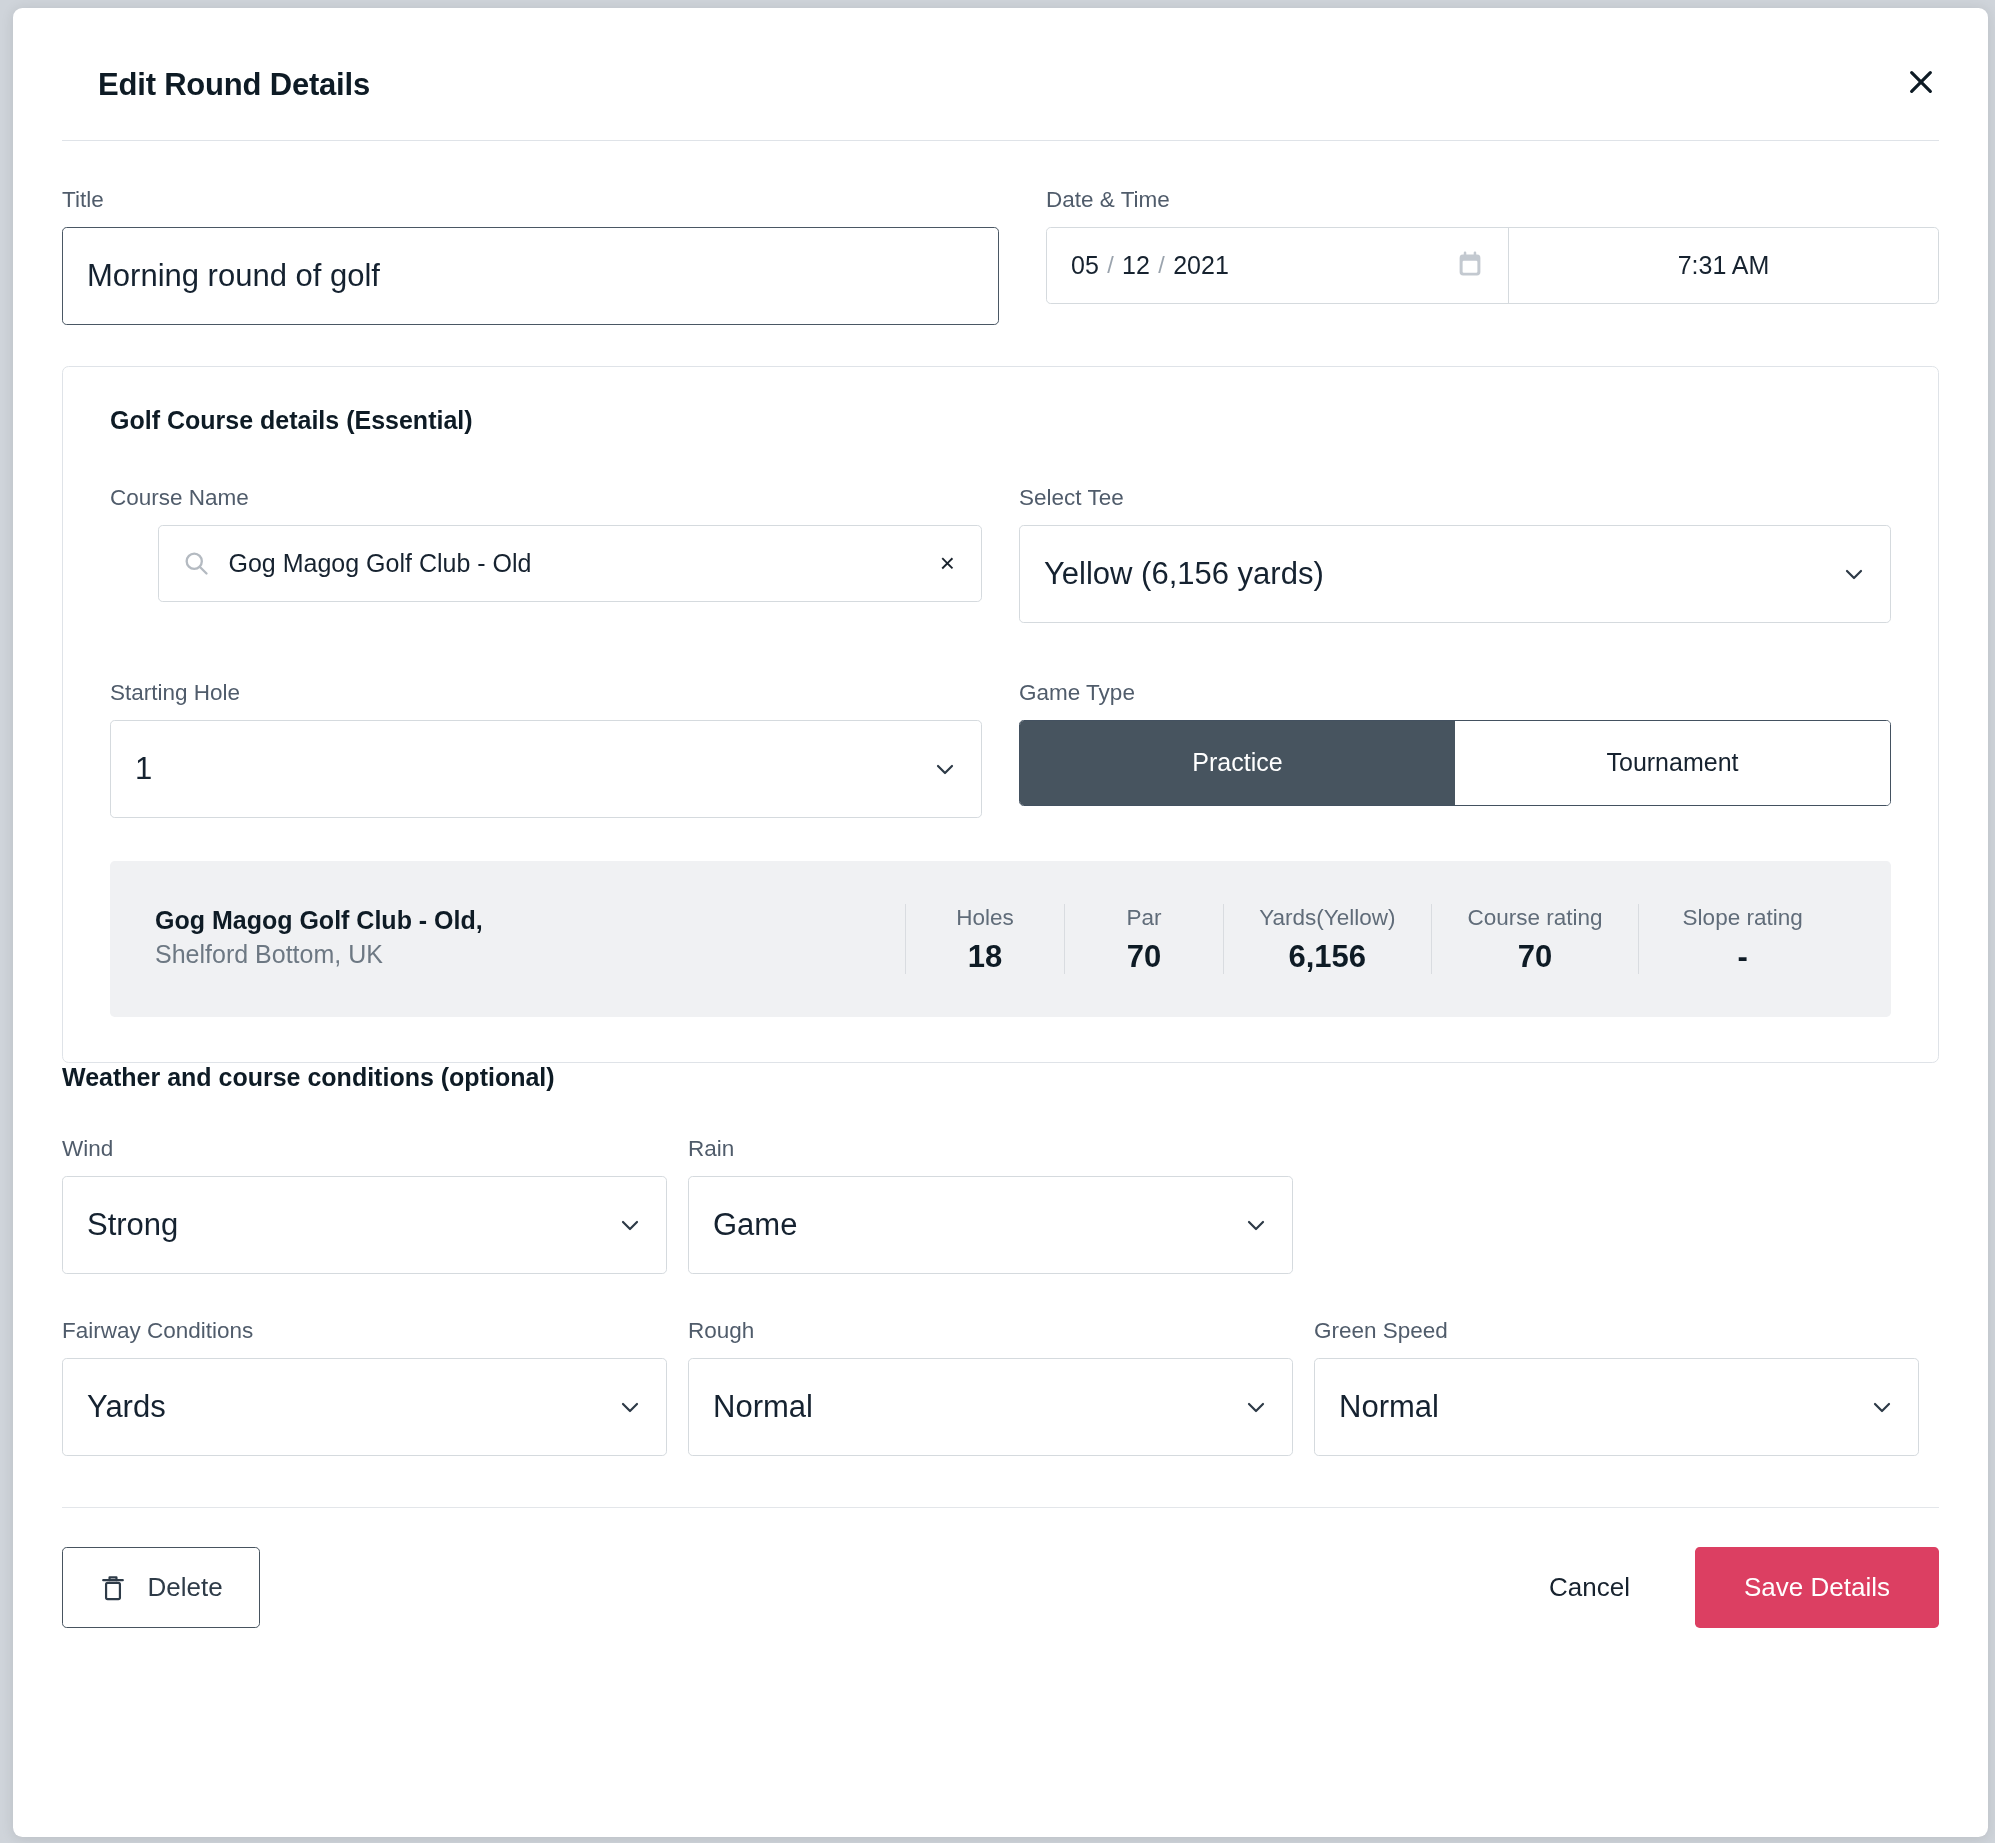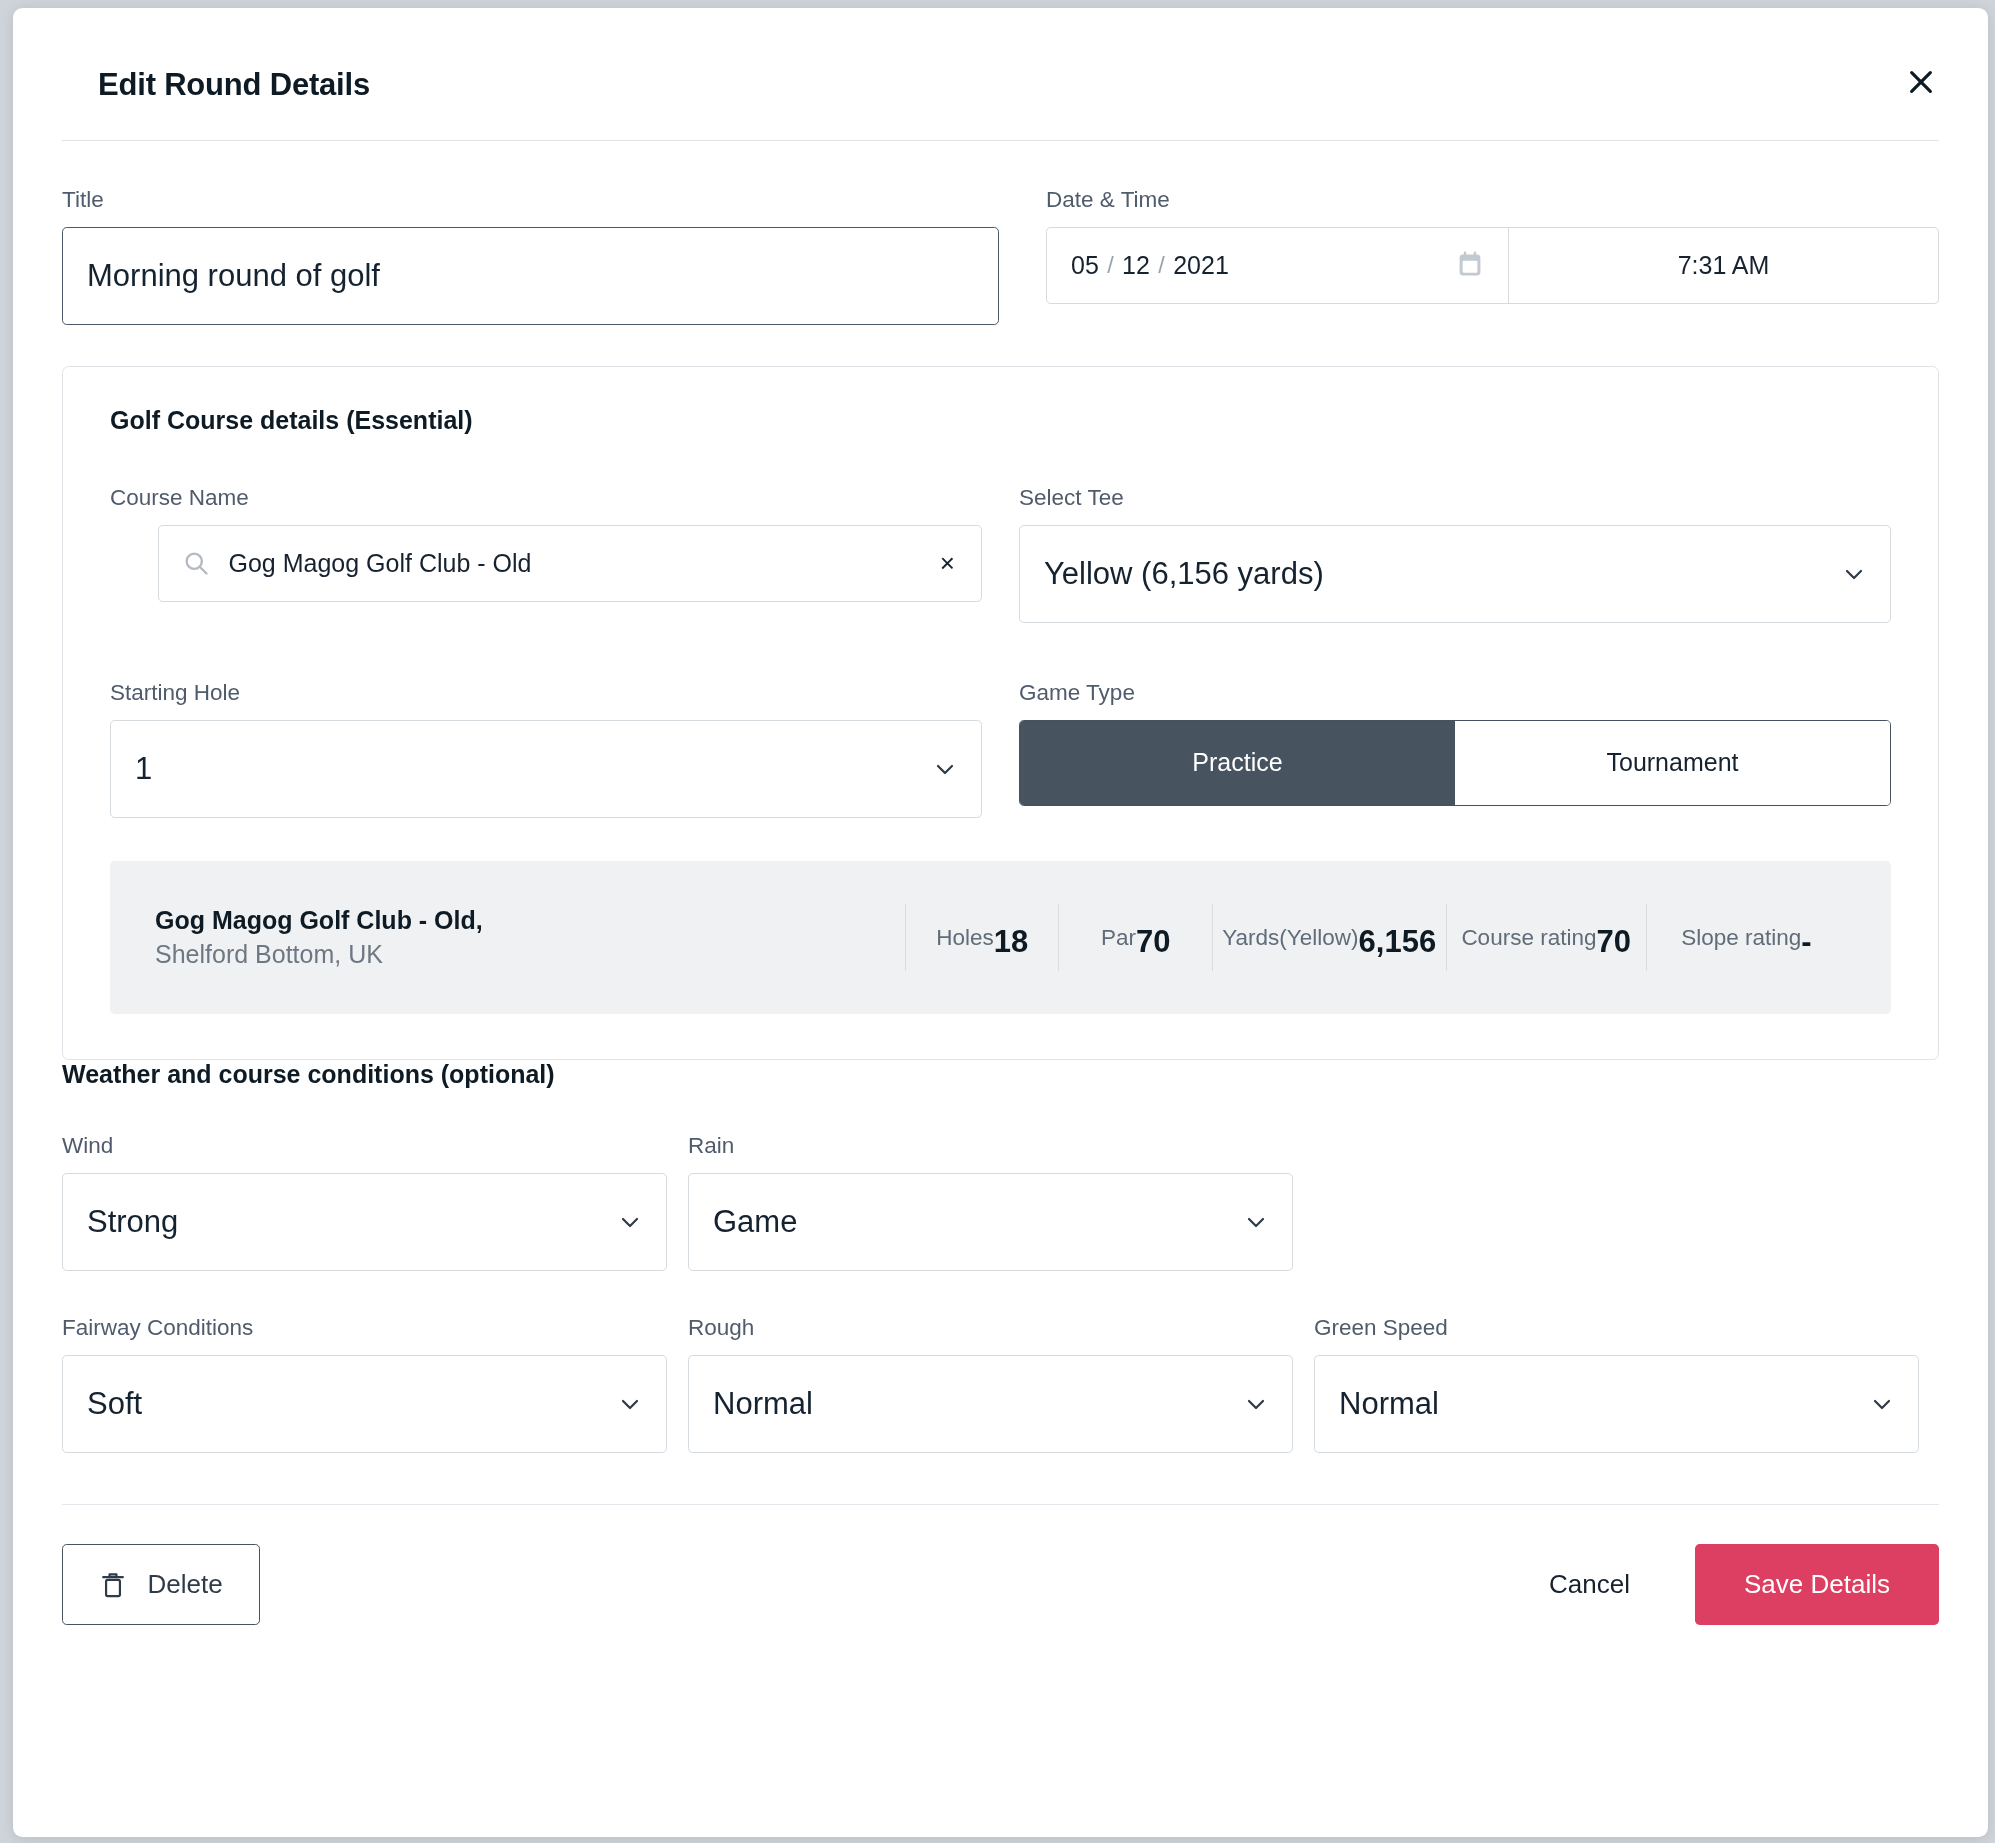--- a/index.html
+++ b/index.html
@@ -198,21 +198,21 @@
   .stats-name .n1 {
     font-size: 25px; font-weight: bold; color: #0e1b25; line-height: 1.35;
   }
   .stats-name .n2 {
     font-size: 25px; color: #6d7883; line-height: 1.35;
   }
   .stat {
     flex: 1;
     border-left: 0.9px solid #d9dce0;
     display: flex;
-    flex-direction: row;
+    flex-direction: column;
     align-items: center;
     justify-content: center;
     padding: 0 9.4px;
   }
   .stat .k { font-size: 22.5px; color: #606c79; line-height: 1.2; }
   .stat .v { font-size: 31px; font-weight: bold; color: #0e1b25; margin-top: 9.4px; line-height: 1.1; }
   .stat.wide { flex: 1.35; }
 
   
   .sec-title {
@@ -412,21 +412,21 @@
           </svg>
         </div>
       </div>
       <div class="cell spacer-cell"></div>
     </div>
 
     <div class="w-row">
       <div class="cell">
         <span class="field-label">Fairway Conditions</span>
         <div class="ctl">
-          <span class="val">Soft</span>
+          <span class="val">Yards</span>
           <svg class="chev" viewBox="0 0 24 24" fill="none" stroke="currentColor" stroke-width="2.2" stroke-linecap="round" stroke-linejoin="round">
             <polyline points="5,9 12,16 19,9"></polyline>
           </svg>
         </div>
       </div>
       <div class="cell">
         <span class="field-label">Rough</span>
         <div class="ctl">
           <span class="val">Normal</span>
           <svg class="chev" viewBox="0 0 24 24" fill="none" stroke="currentColor" stroke-width="2.2" stroke-linecap="round" stroke-linejoin="round">

